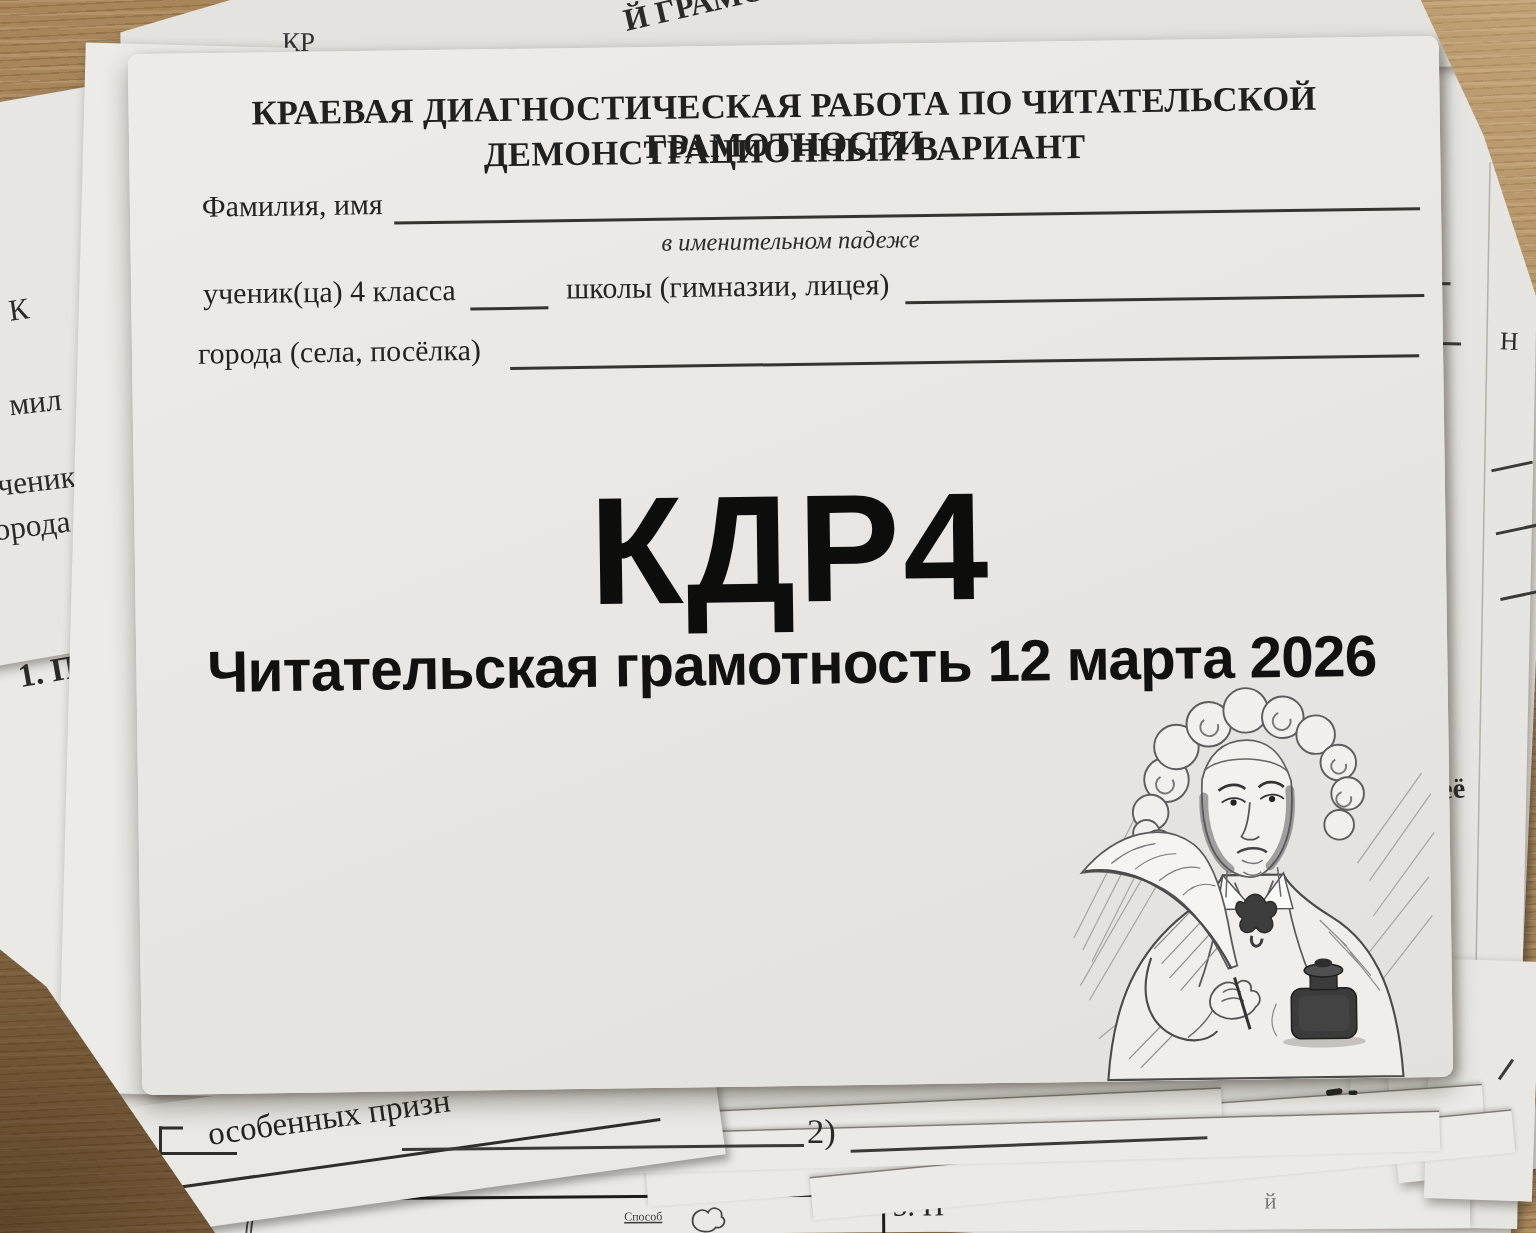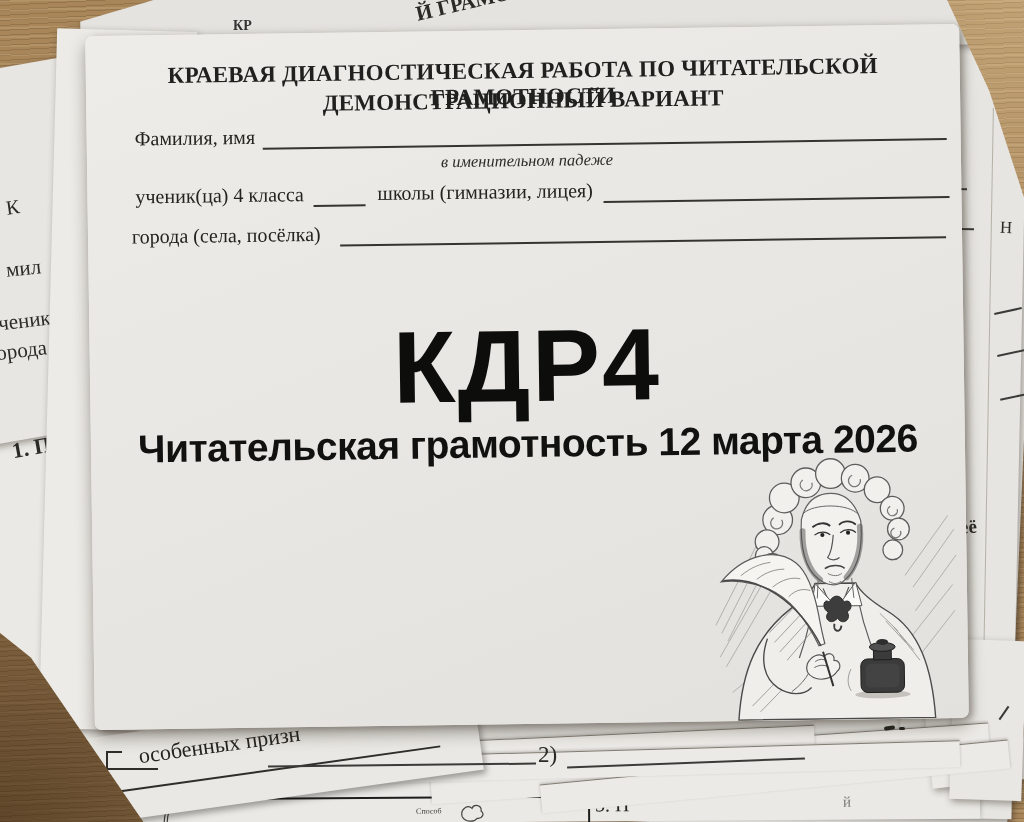--- a/index.html
+++ b/index.html
@@ -39,21 +39,21 @@
      letter-spacing:-.5px;color:#111110;}
   .pushkin{position:absolute;right:6px;top:432px;width:252px;height:262px;}
   
   .strip{position:absolute;background:#eceae6;border-top:1px solid rgba(110,104,94,.85);
      box-shadow:0 -1px 3px rgba(0,0,0,.22);}
   
   .box-sheet{position:absolute;left:60px;top:776px;width:920px;height:46px;z-index:8;
      background:#eae9e5;transform:rotate(-.4deg);box-shadow:0 -2px 5px rgba(0,0,0,.3);}
   .print-box{position:absolute;left:44px;top:20px;width:482px;height:40px;
      border:2px solid #1d1d1b;}
-  .tiny-caption{position:absolute;left:310px;top:8px;font-size:8px;color:#3a3a38;}
+  .tiny-caption{position:absolute;left:310px;top:8px;font-size:8px;color:#3a3a38;text-decoration:underline;}
   .item5{position:absolute;left:535px;top:18px;font-size:20px;color:#262624;}
   .faint-y{position:absolute;left:783px;top:20px;font-size:15px;color:#55554f;opacity:.75;}
   .osob-sheet{position:absolute;left:48px;top:714px;width:432px;height:86px;z-index:14;
      background:#e9e8e4;transform:rotate(-8deg);box-shadow:2px 4px 6px rgba(0,0,0,.35);}
   .osob-text{position:absolute;left:92px;top:12px;font-size:22px;color:#23231f;}
   .osob-line{position:absolute;left:62px;top:56px;width:330px;border-top:2.5px solid #2e2d29;}
   .corner-mark-a{position:absolute;left:106px;top:751px;width:14px;height:17px;z-index:16;
      border-left:2px solid #2e2d29;border-top:2px solid #2e2d29;}
   .corner-mark-b{position:absolute;left:108px;top:768px;width:50px;z-index:16;
      border-top:2px solid #2e2d29;}
@@ -66,21 +66,21 @@
 
 <div class="page">
 
   <div class="wood"></div>
 
   <div class="sheet" style="left:200px;top:40px;width:824px;height:780px;transform:rotate(2.5deg);background:#e9e8e4;z-index:4;"></div>
   <div class="sheet" style="left:120px;top:0;width:900px;height:810px;transform:rotate(1.2deg);background:#e6e5e1;z-index:5;"></div>
   <div class="crease"></div>
 
   <div class="sheet" style="left:80px;top:-40px;width:900px;height:92px;transform:rotate(-1deg);background:#e4e3df;z-index:6;"></div>
-  <span class="frag" style="left:188px;top:18px;font-weight:700;font-size:14px;z-index:7;color:#333;margin-left:45px;">КР</span>
+  <span class="frag" style="left:188px;top:18px;font-weight:400;font-size:18px;z-index:7;color:#333;">КР</span>
   <span class="frag" style="left:415px;top:-9px;font-weight:700;font-size:21px;transform:rotate(-13deg);z-index:7;">Й ГРАМО</span>
 
   <div class="sheet" style="left:-200px;top:380px;width:360px;height:460px;transform:rotate(-15deg);background:#eaE9e5;z-index:10;"></div>
   <div class="sheet" style="left:-160px;top:70px;width:330px;height:370px;transform:rotate(-10deg);background:#e7e6e2;z-index:11;"></div>
   <span class="frag" style="left:6px;top:196px;font-size:20px;transform:rotate(-8deg);z-index:12;">К</span>
   <span class="frag" style="left:6px;top:256px;font-size:21px;transform:rotate(-6deg);z-index:12;">мил</span>
   <span class="frag" style="left:-2px;top:308px;font-size:21px;transform:rotate(-7deg);z-index:12;">ченик(</span>
   <span class="frag" style="left:-4px;top:337px;font-size:21px;transform:rotate(-7deg);z-index:12;">орода (с</span>
   <span class="frag" style="left:12px;top:434px;font-size:22px;font-weight:700;transform:rotate(-10deg);z-index:12;">1. Пе</span>
   <div class="sheet" style="left:48px;top:30px;width:140px;height:700px;transform:rotate(1.5deg);background:#ecebe7;z-index:13;"></div>

